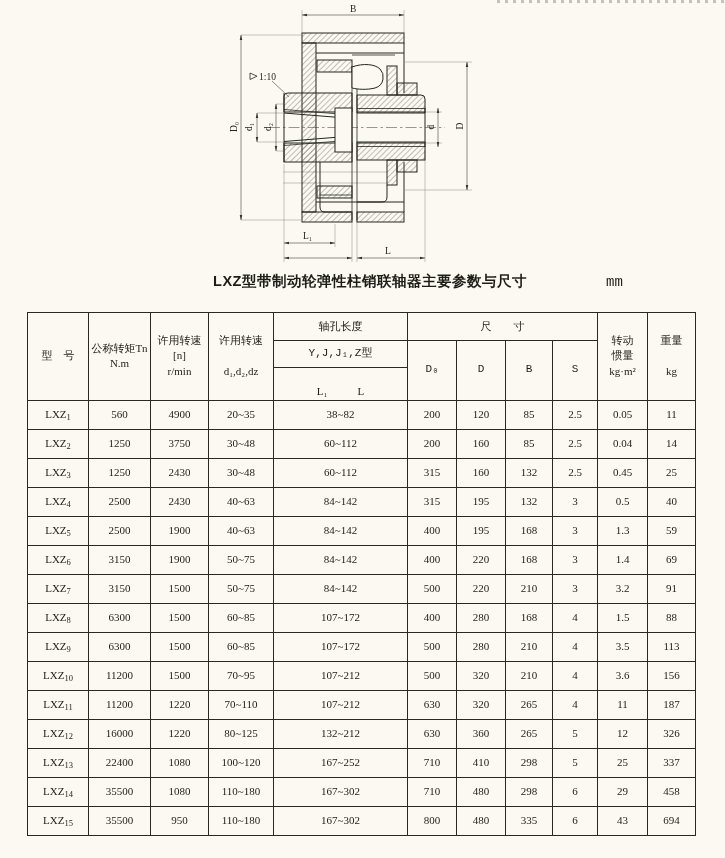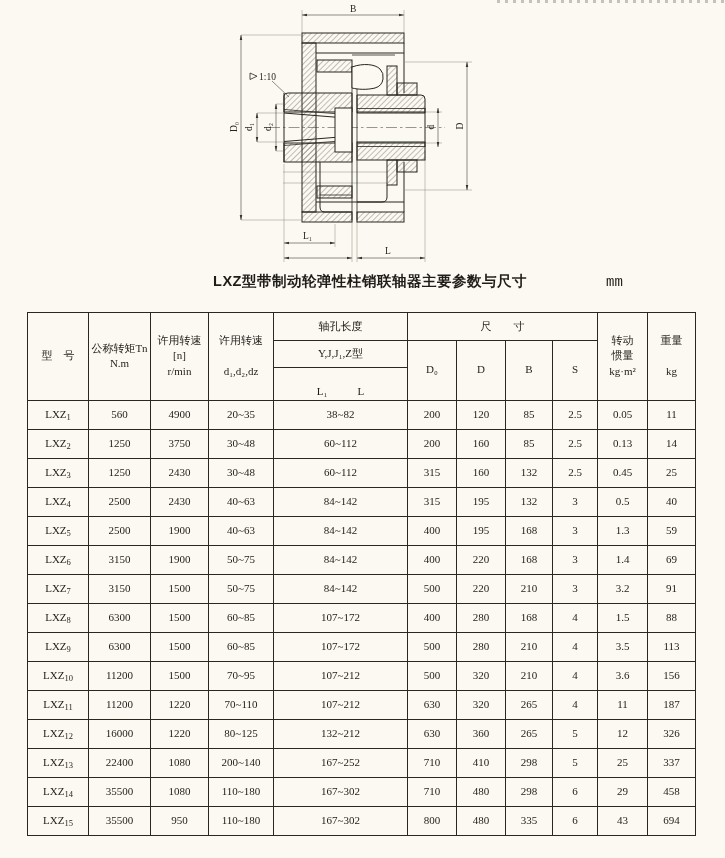--- a/index.html
+++ b/index.html
@@ -28,21 +28,21 @@
   .unit{position:absolute;left:606px;top:274px;font-size:14px;font-weight:normal;
     font-family:Liberation Mono, monospace;}
 
   
   #spec-table{position:absolute;left:27px;top:312px;border-collapse:collapse;table-layout:fixed;
     width:668px;font-size:11px;}
   #spec-table th,#spec-table td{border:1px solid #2a281f;text-align:center;vertical-align:middle;
     padding:0;font-weight:normal;line-height:1.45;}
   #spec-table{border:1.5px solid #2a281f;}
   #spec-table thead th{white-space:pre-line;font-size:11px;}
-  tr.h1 th{height:27px;} tr.h2 th{height:26px;} tr.h3 th{height:29px;}
+  tr.h1 th{height:27px;} tr.h2 th{height:26px;font-family:Liberation Mono, monospace;} tr.h3 th{height:29px;}
   #spec-table tbody tr{height:29px;}
   .l1l{white-space:normal;}
   .l1l span{display:inline-block;margin:0 15px;}
   .mnum{font-size:8.5px;vertical-align:-1.5px;}
 
   
   .note{position:absolute;left:30px;top:837px;font-size:13.5px;letter-spacing:.3px;}
 </style>
 </head>
 <body>
@@ -230,21 +230,21 @@
         <tr>
           <td><span>LXZ</span><span class="mnum">2</span></td>
           <td>1250</td>
           <td>3750</td>
           <td>30~48</td>
           <td>60~112</td>
           <td>200</td>
           <td>160</td>
           <td>85</td>
           <td>2.5</td>
-          <td>0.13</td>
+          <td>0.04</td>
           <td>14</td>
         </tr>
         <tr>
           <td><span>LXZ</span><span class="mnum">3</span></td>
           <td>1250</td>
           <td>2430</td>
           <td>30~48</td>
           <td>60~112</td>
           <td>315</td>
           <td>160</td>
@@ -367,21 +367,21 @@
           <td>360</td>
           <td>265</td>
           <td>5</td>
           <td>12</td>
           <td>326</td>
         </tr>
         <tr>
           <td><span>LXZ</span><span class="mnum">13</span></td>
           <td>22400</td>
           <td>1080</td>
-          <td>200~140</td>
+          <td>100~120</td>
           <td>167~252</td>
           <td>710</td>
           <td>410</td>
           <td>298</td>
           <td>5</td>
           <td>25</td>
           <td>337</td>
         </tr>
         <tr>
           <td><span>LXZ</span><span class="mnum">14</span></td>

